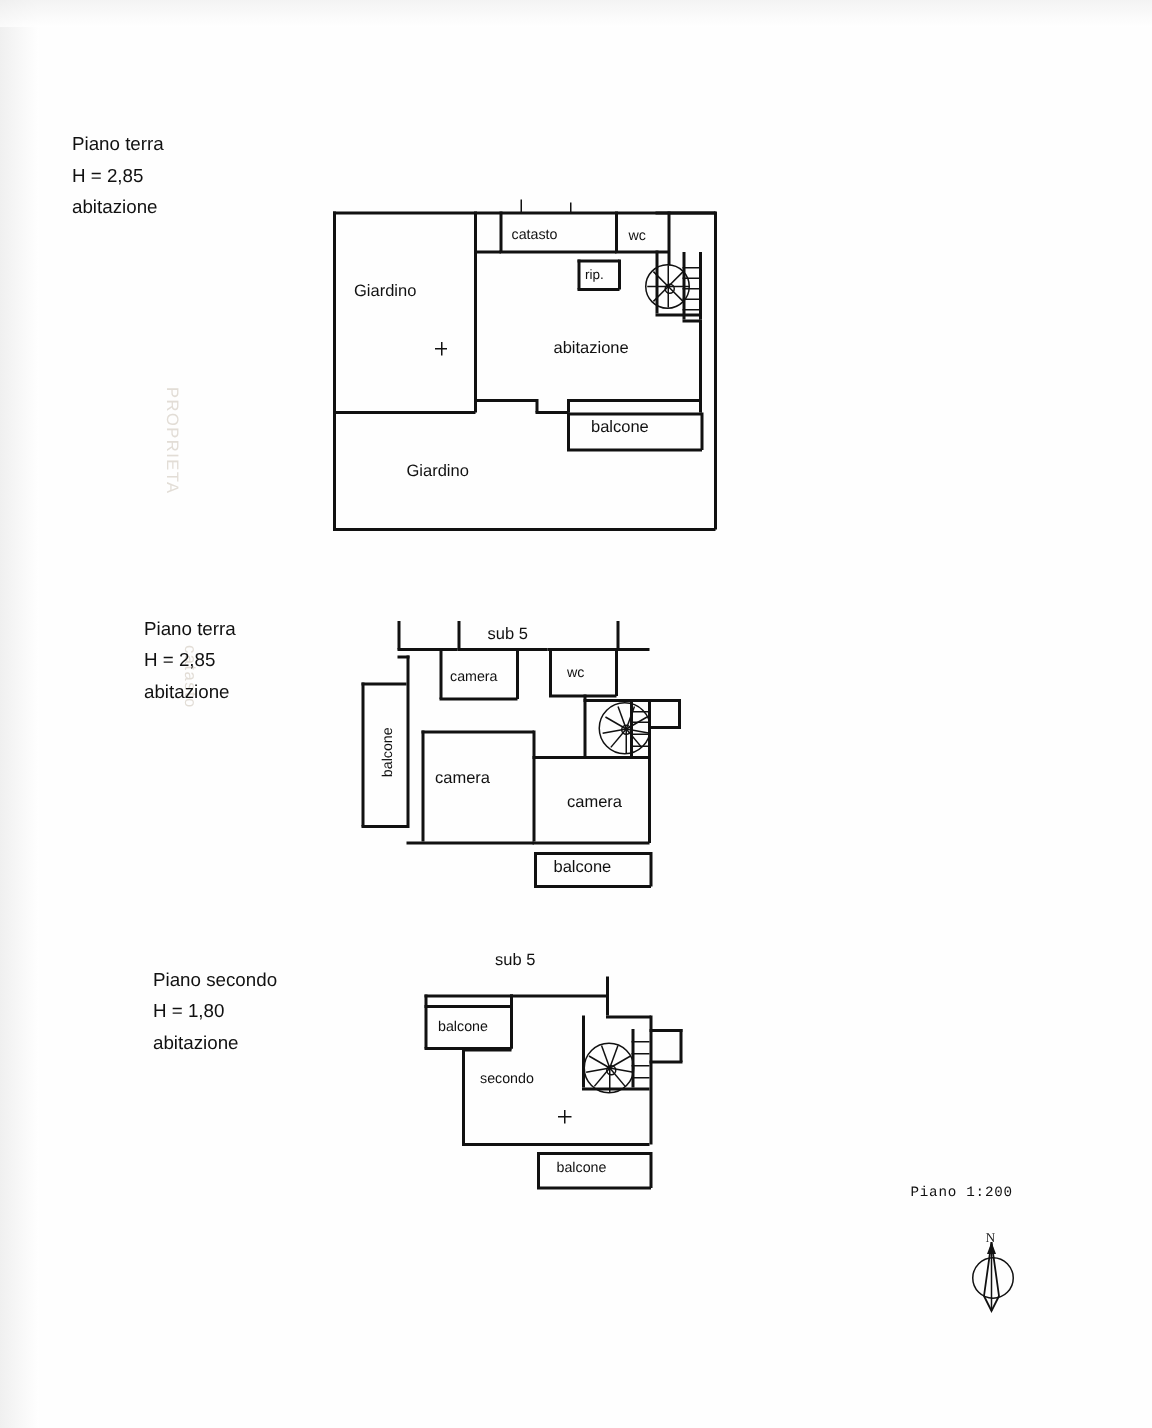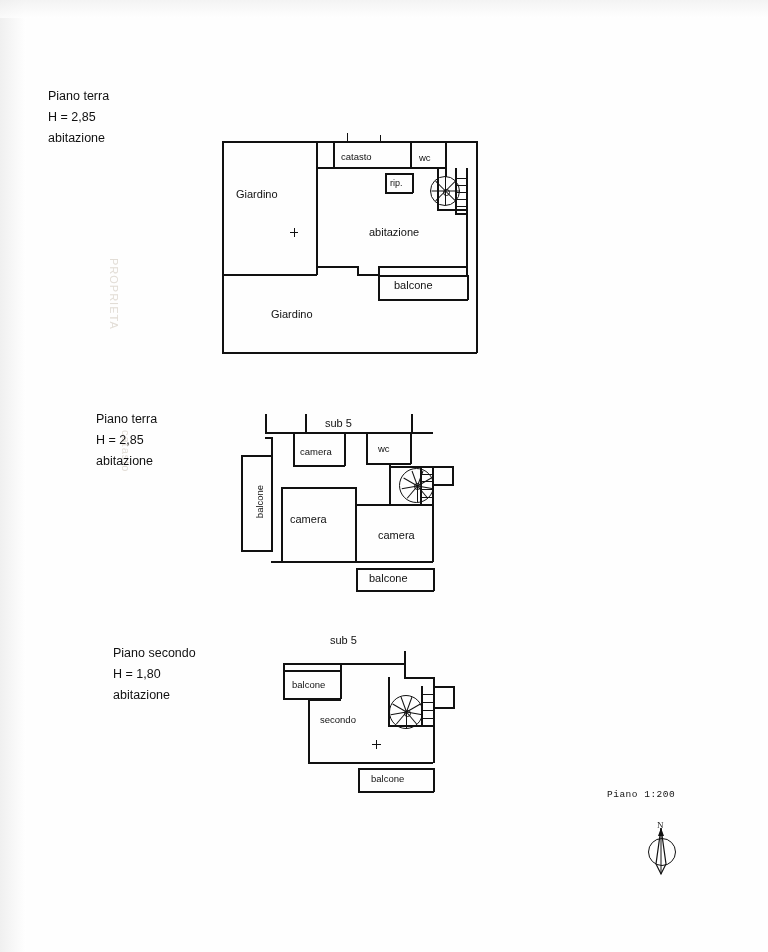--- a/index.html
+++ b/index.html
@@ -292,21 +292,21 @@
     <div class="ln-v" style="left:433px; top:568px; height:23px;"></div>
 
     <div class="room small" style="left:300px; top:446px;">camera</div>
     <div class="room small" style="left:378px; top:443px;">wc</div>
     <div class="room small vert" style="left:234px; top:496px; width:50px; text-align:center;">balcone</div>
     <div class="room" style="left:290px; top:513px;">camera</div>
     <div class="room" style="left:378px; top:529px;">camera</div>
     <div class="room" style="left:369px; top:572px;">balcone</div>
   </div>
 
-  <div class="label label-block" style="left:113px; top:643px;">
+  <div class="label label-block" style="left:102px; top:643px;">
     <span class="ln">Piano secondo</span>
     <span class="ln">H = 1,80</span>
     <span class="ln">abitazione</span>
   </div>
 
   <div>
     <div class="room" style="left:330px; top:634px;">sub 5</div>
 
     <div class="ln-h" style="left:283px; top:663px; width:122px;"></div>
     <div class="ln-v" style="left:404px; top:651px; height:13px;"></div>

